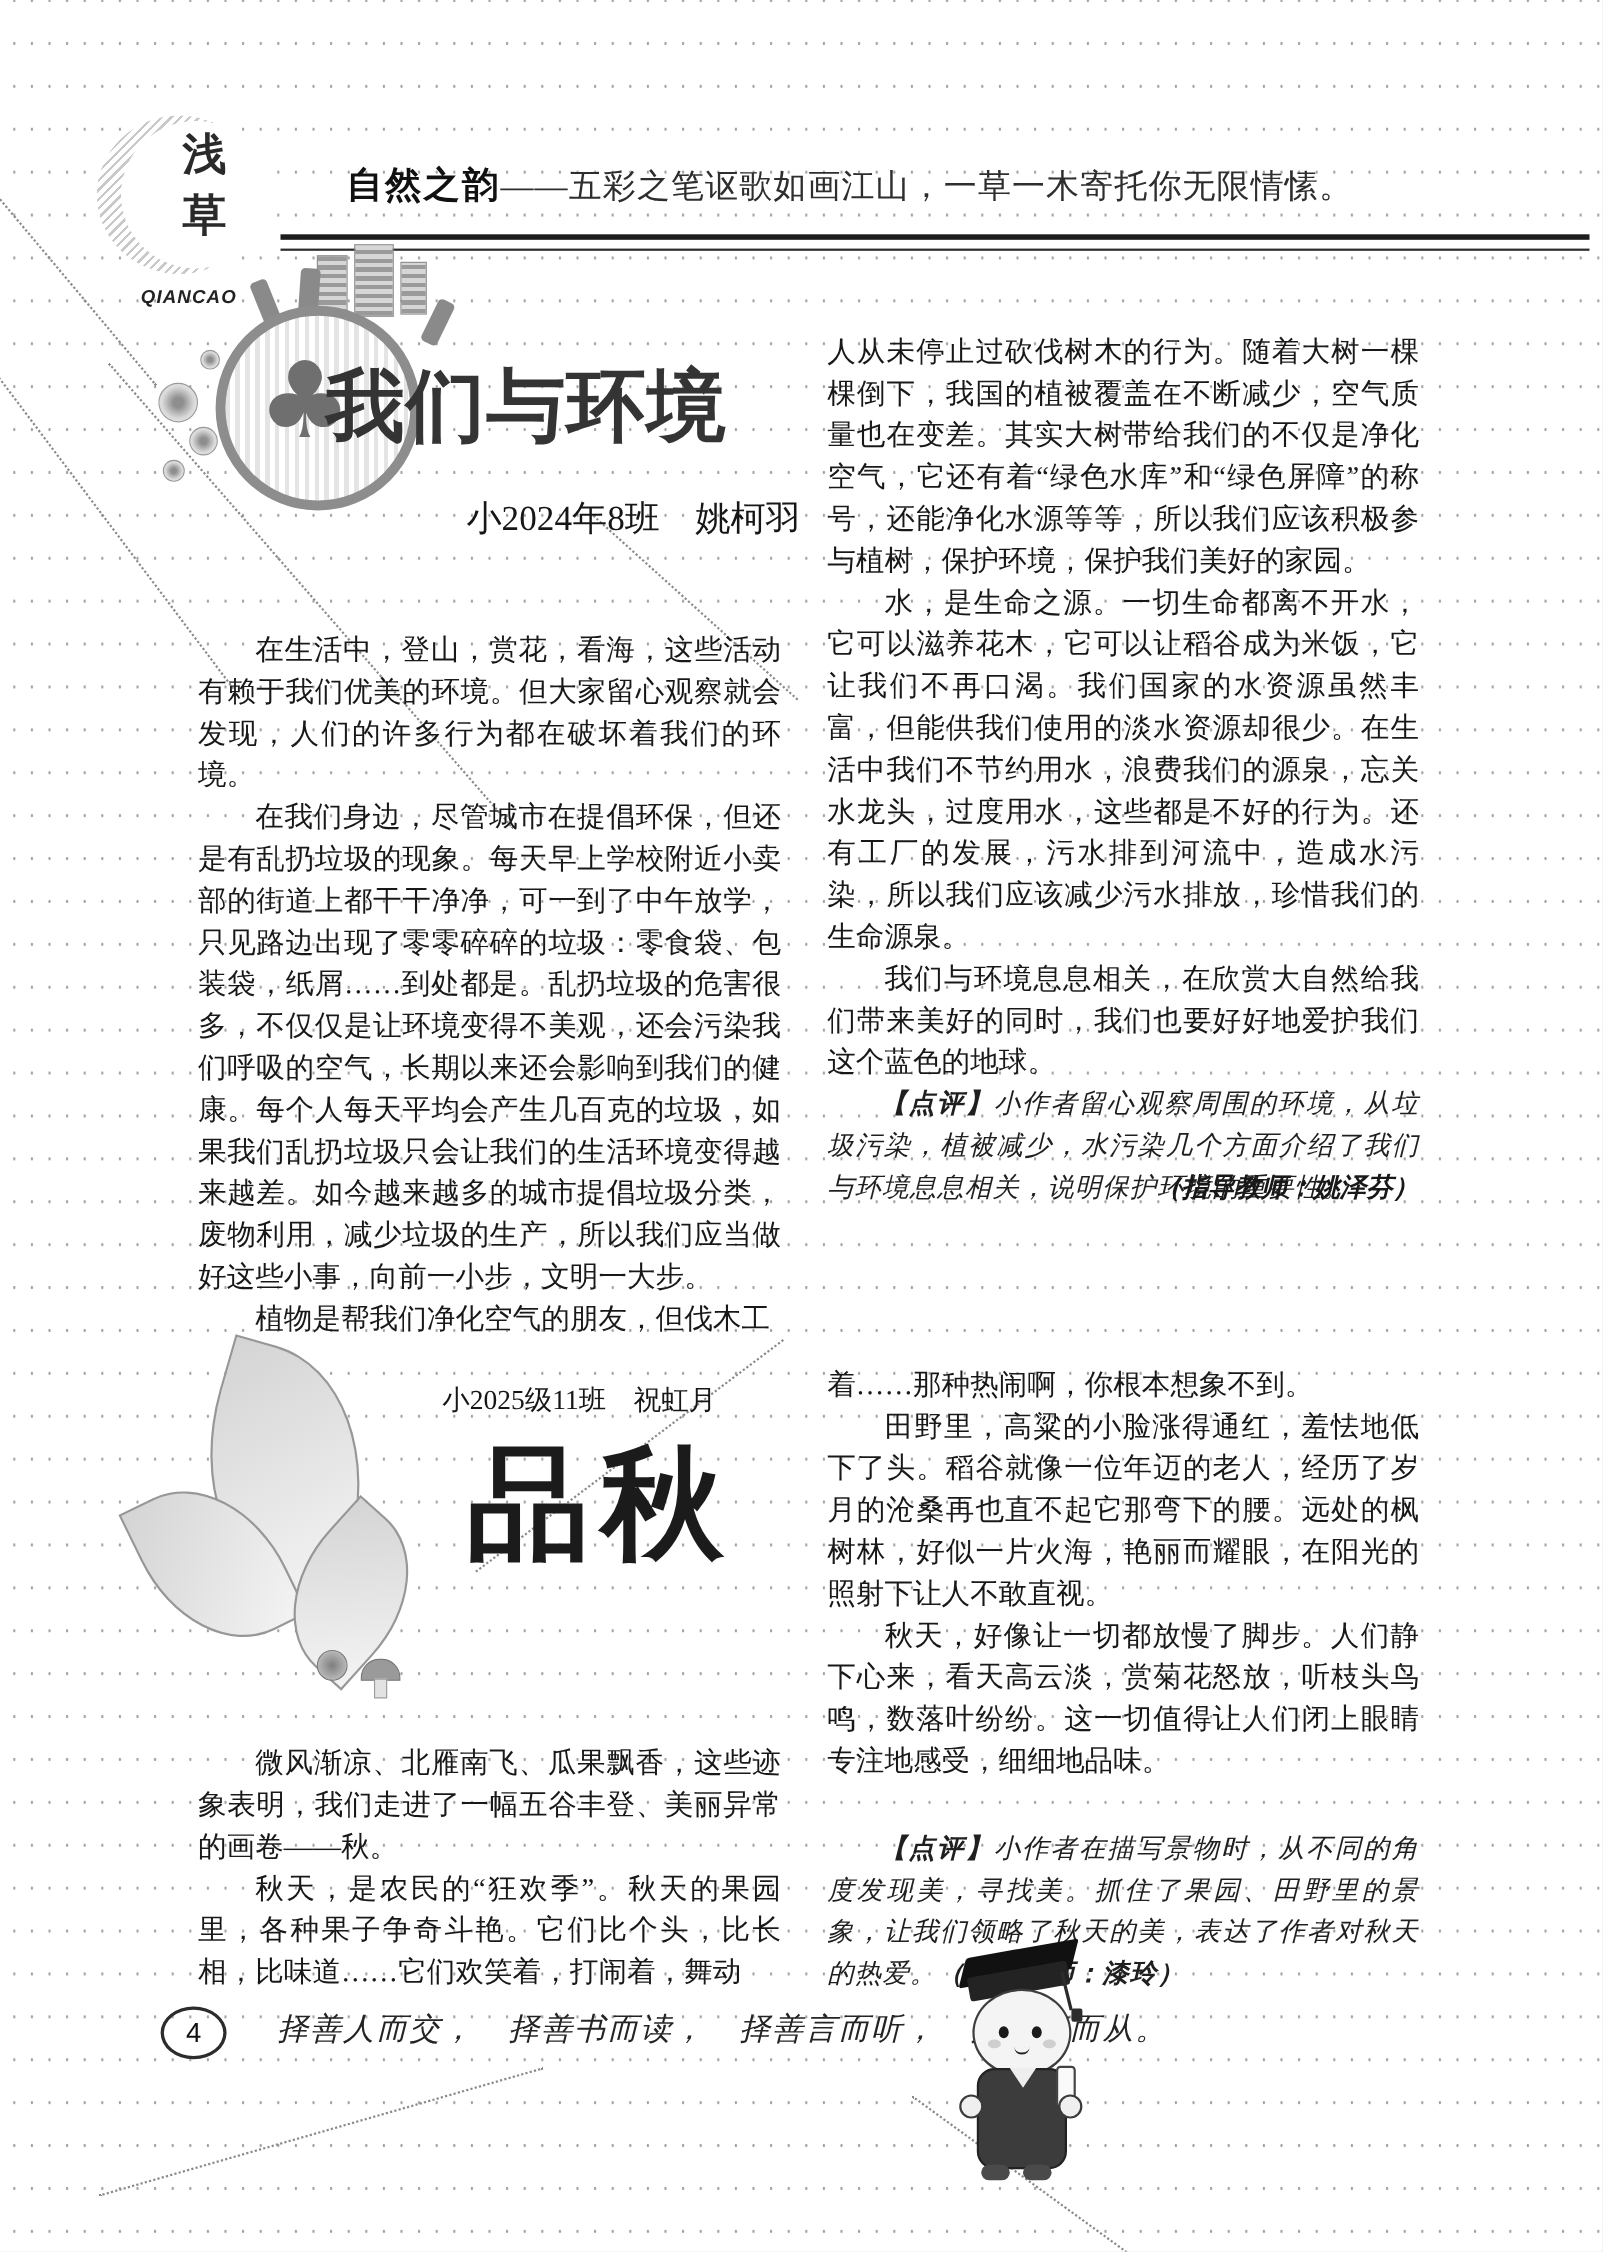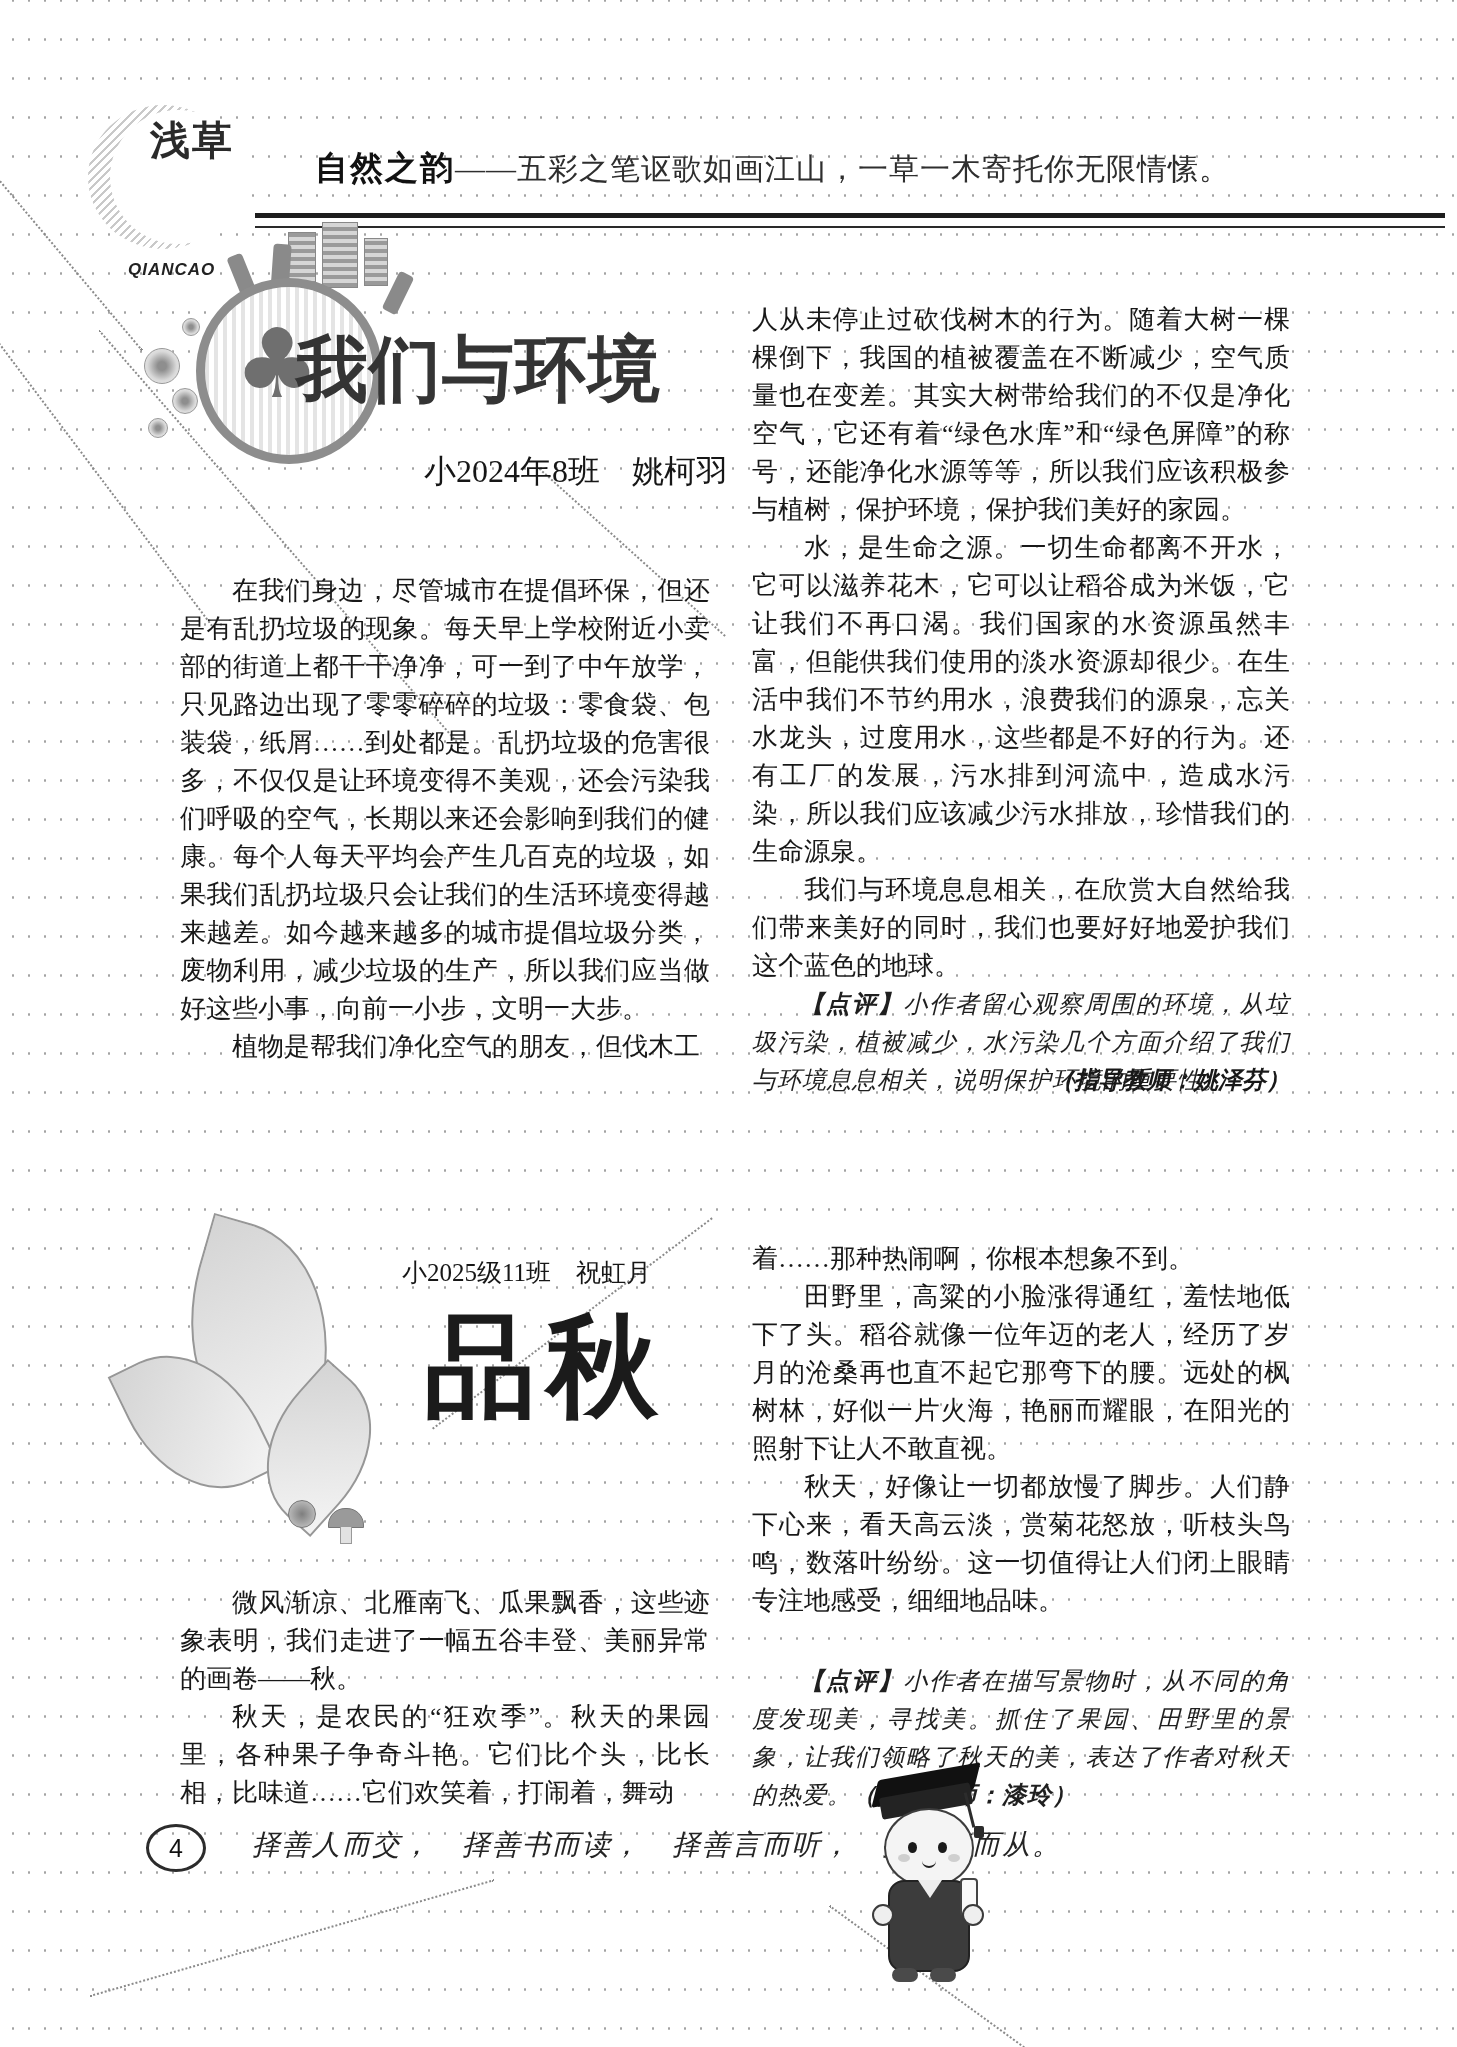--- a/index.html
+++ b/index.html
@@ -7,21 +7,21 @@
     position:relative;width:1457px;height:2047px;background:#ffffff;
     font-family:"Liberation Serif","DejaVu Serif",serif;color:#1c1c1c;overflow:hidden;
     background-image:radial-gradient(circle,#a3a3a3 1px,rgba(0,0,0,0) 1.4px);
     background-size:16px 39px;background-position:5px 20px;
   }
   
   .logo{position:absolute;left:88px;top:105px;width:152px;height:146px;}
   .logo-circle{position:absolute;left:0;top:0;width:150px;height:144px;border-radius:50%;
     background:repeating-linear-gradient(135deg,#c9c9c9 0 2px,#ffffff 2px 6px);}
   .logo-circle::after{content:"";position:absolute;left:22px;top:5px;width:136px;height:134px;border-radius:50%;background:#fff;}
-  .logo-cn{position:absolute;left:62px;top:8px;font-size:40px;font-weight:bold;color:#2a2a2a;letter-spacing:2px;font-family:"Liberation Serif",serif;}
+  .logo-cn{position:absolute;left:78px;top:8px;font-size:40px;font-weight:bold;color:#2a2a2a;letter-spacing:2px;font-family:"Liberation Serif",serif;}
   .logo-en{position:absolute;left:40px;top:108px;font-size:17px;font-style:italic;font-weight:bold;color:#222;letter-spacing:1px;font-family:"Liberation Sans",sans-serif;margin-top:47px;}
   .banner{position:absolute;left:315px;top:146px;white-space:nowrap;}
   .banner-title{font-size:33px;font-weight:bold;color:#111;font-family:"Liberation Sans",sans-serif;letter-spacing:2px;margin-top:16px;}
   .banner-tagline{font-size:30px;color:#2e2e2e;letter-spacing:1px;}
   .header-rule{position:absolute;left:255px;top:213px;width:1190px;height:8px;
     border-top:5px solid #1d1d1d;border-bottom:2px solid #2a2a2a;}
   
   .col{position:absolute;width:538px;font-size:26px;line-height:38px;text-align:justify;color:#181818;margin-top:48px;}
   .col p{margin:0;text-indent:2em;}
   .col p.cont{text-indent:0;}
@@ -127,20 +127,21 @@
     <div class="globe-tree">♣</div>
     <div class="flower fl1"></div>
     <div class="flower fl2"></div>
     <div class="flower fl3"></div>
     <div class="flower fl4"></div>
   </div>
   <div class="a1-title">我们与环境</div>
   <div class="a1-byline">小2024年8班　姚柯羽</div>
 
   <div class="col" style="left:180px;top:524px;width:530px;">
+    <p>在生活中，登山，赏花，看海，这些活动有赖于我们优美的环境。但大家留心观察就会发现，人们的许多行为都在破坏着我们的环境。</p>
     <p>在我们身边，尽管城市在提倡环保，但还是有乱扔垃圾的现象。每天早上学校附近小卖部的街道上都干干净净，可一到了中午放学，只见路边出现了零零碎碎的垃圾：零食袋、包装袋，纸屑……到处都是。乱扔垃圾的危害很多，不仅仅是让环境变得不美观，还会污染我们呼吸的空气，长期以来还会影响到我们的健康。每个人每天平均会产生几百克的垃圾，如果我们乱扔垃圾只会让我们的生活环境变得越来越差。如今越来越多的城市提倡垃圾分类，废物利用，减少垃圾的生产，所以我们应当做好这些小事，向前一小步，文明一大步。</p>
     <p>植物是帮我们净化空气的朋友，但伐木工</p>
   </div>
 
   <div class="col" style="left:752px;top:253px;">
     <p class="cont">人从未停止过砍伐树木的行为。随着大树一棵棵倒下，我国的植被覆盖在不断减少，空气质量也在变差。其实大树带给我们的不仅是净化空气，它还有着“绿色水库”和“绿色屏障”的称号，还能净化水源等等，所以我们应该积极参与植树，保护环境，保护我们美好的家园。</p>
     <p>水，是生命之源。一切生命都离不开水，它可以滋养花木，它可以让稻谷成为米饭，它让我们不再口渴。我们国家的水资源虽然丰富，但能供我们使用的淡水资源却很少。在生活中我们不节约用水，浪费我们的源泉，忘关水龙头，过度用水，这些都是不好的行为。还有工厂的发展，污水排到河流中，造成水污染，所以我们应该减少污水排放，珍惜我们的生命源泉。</p>
     <p>我们与环境息息相关，在欣赏大自然给我们带来美好的同时，我们也要好好地爱护我们这个蓝色的地球。</p>
     <p class="comment"><span class="comment-label">【点评】</span><span>小作者留心观察周围的环境，从垃圾污染，植被减少，水污染几个方面介绍了我们与环境息息相关，说明保护环境的重要性。</span></p>
     <div class="teacher-block">（指导教师：姚泽芬）</div>

